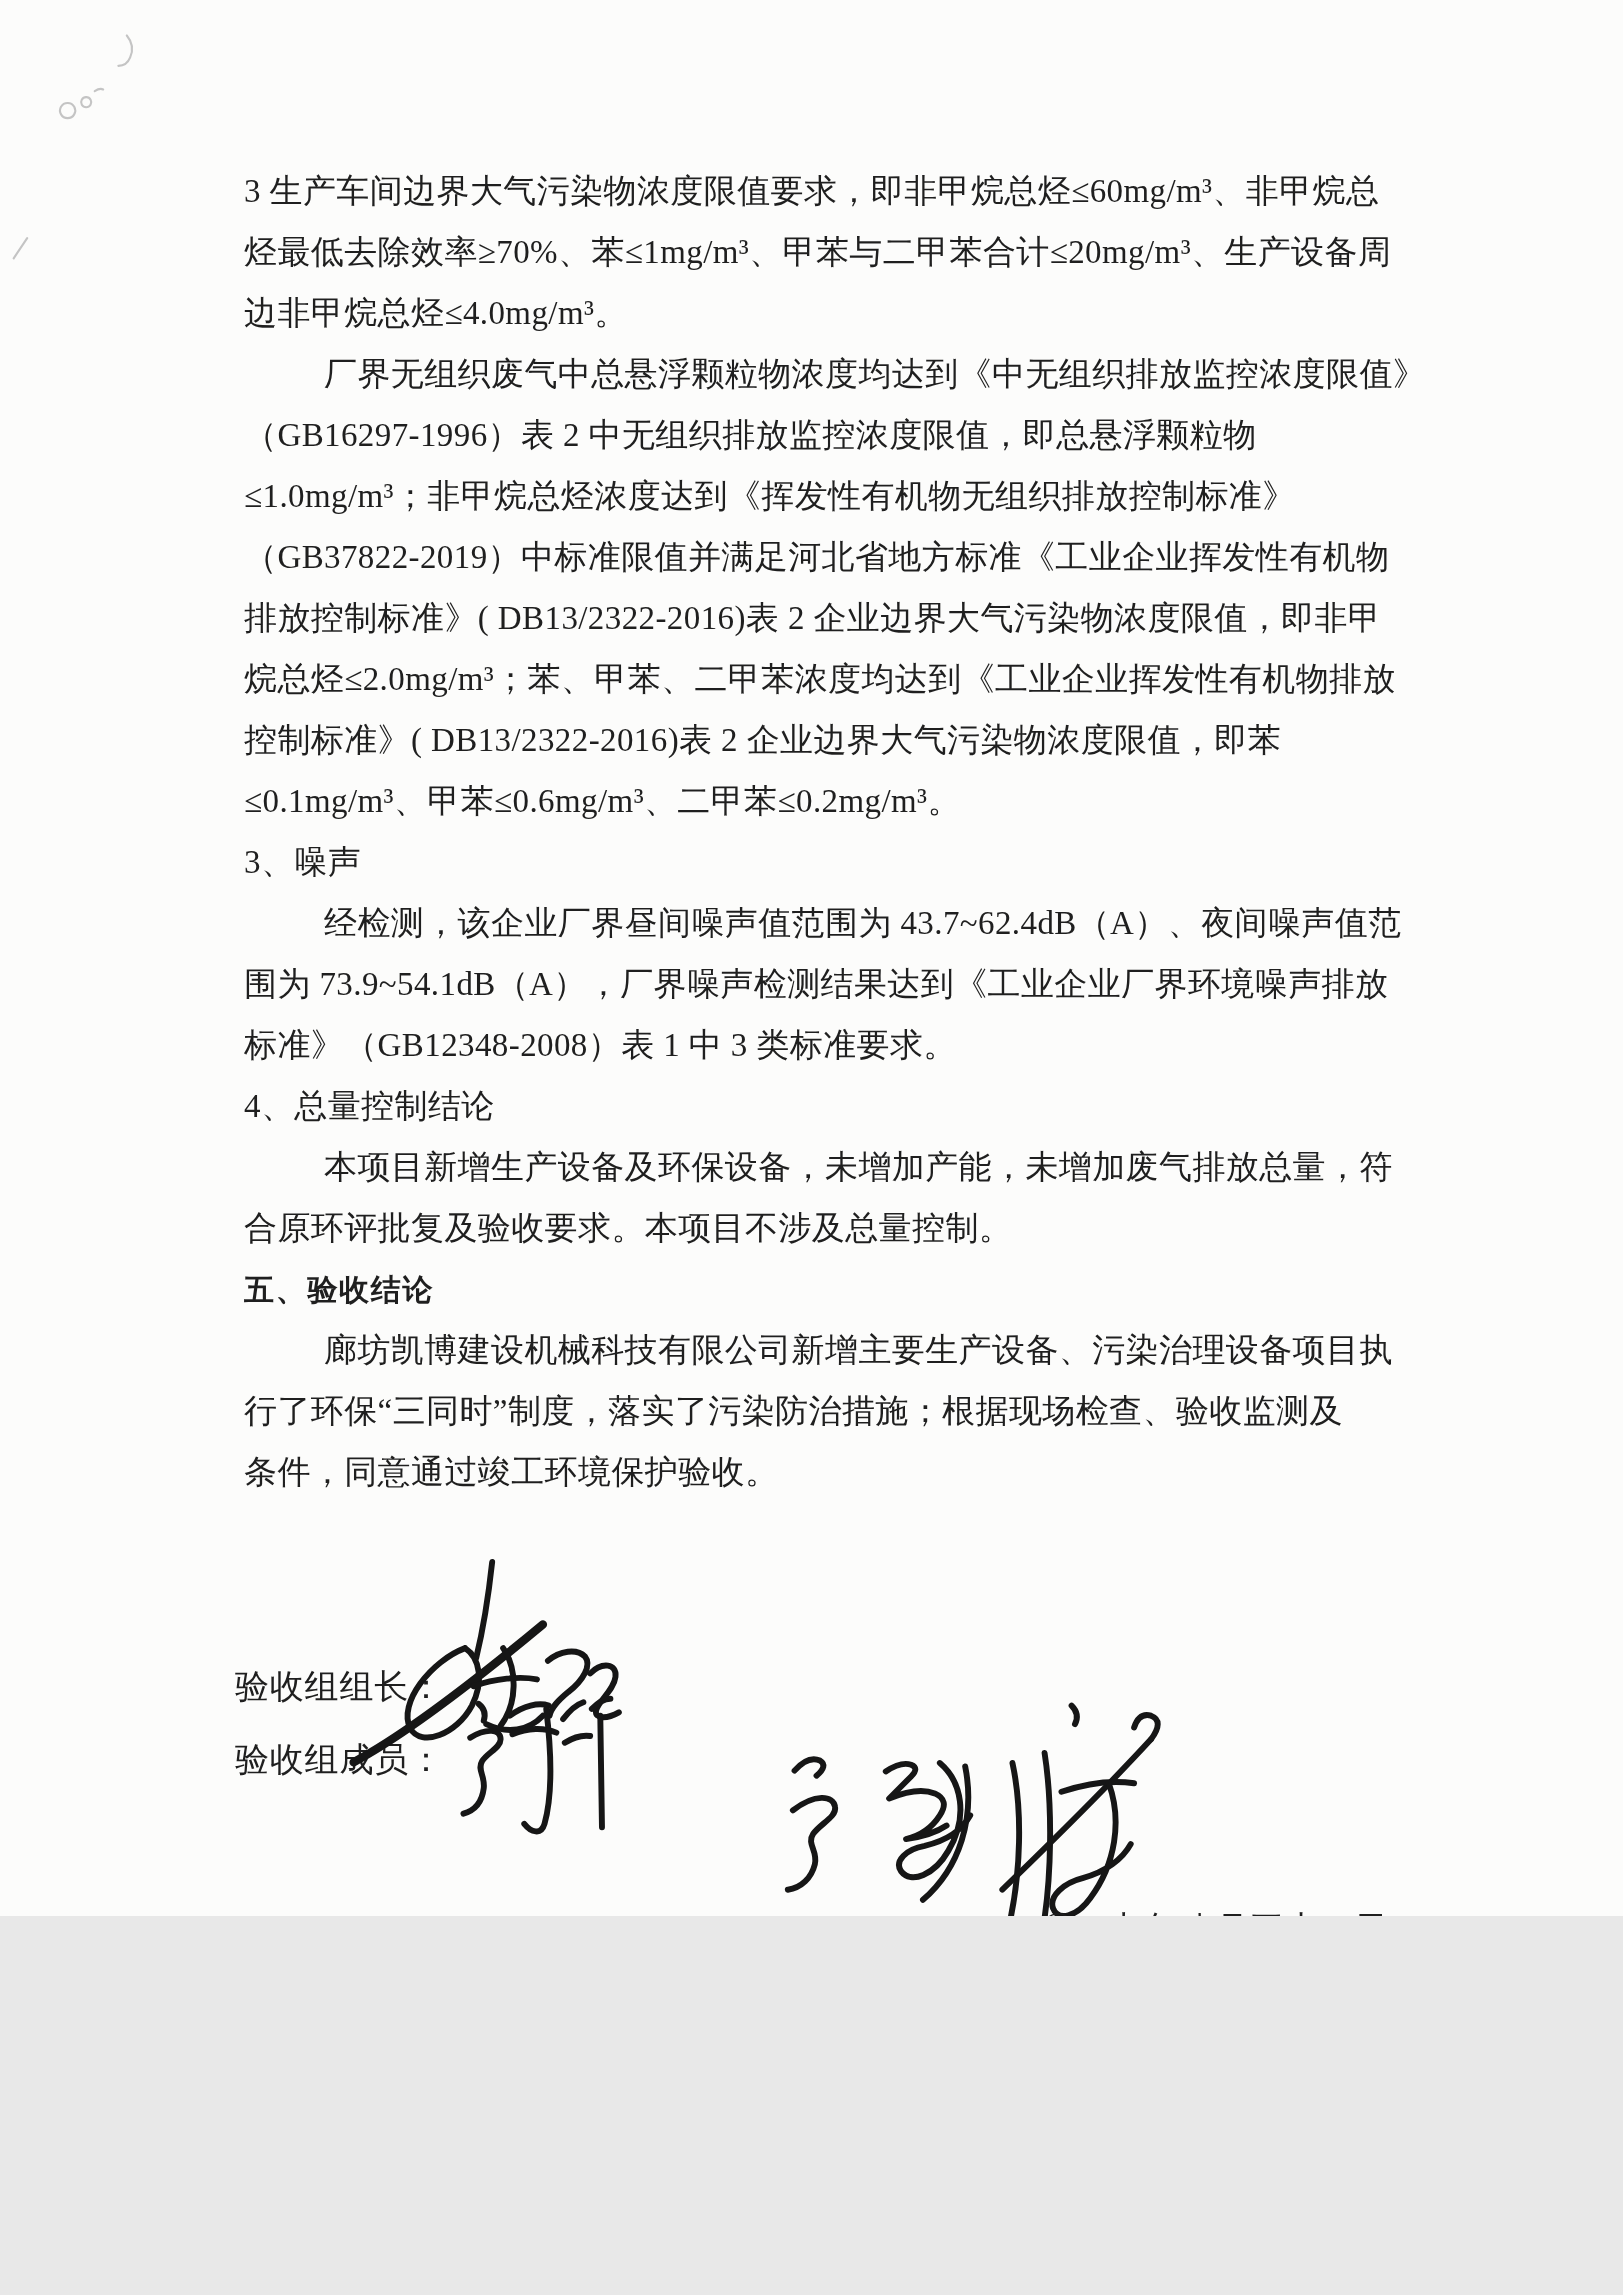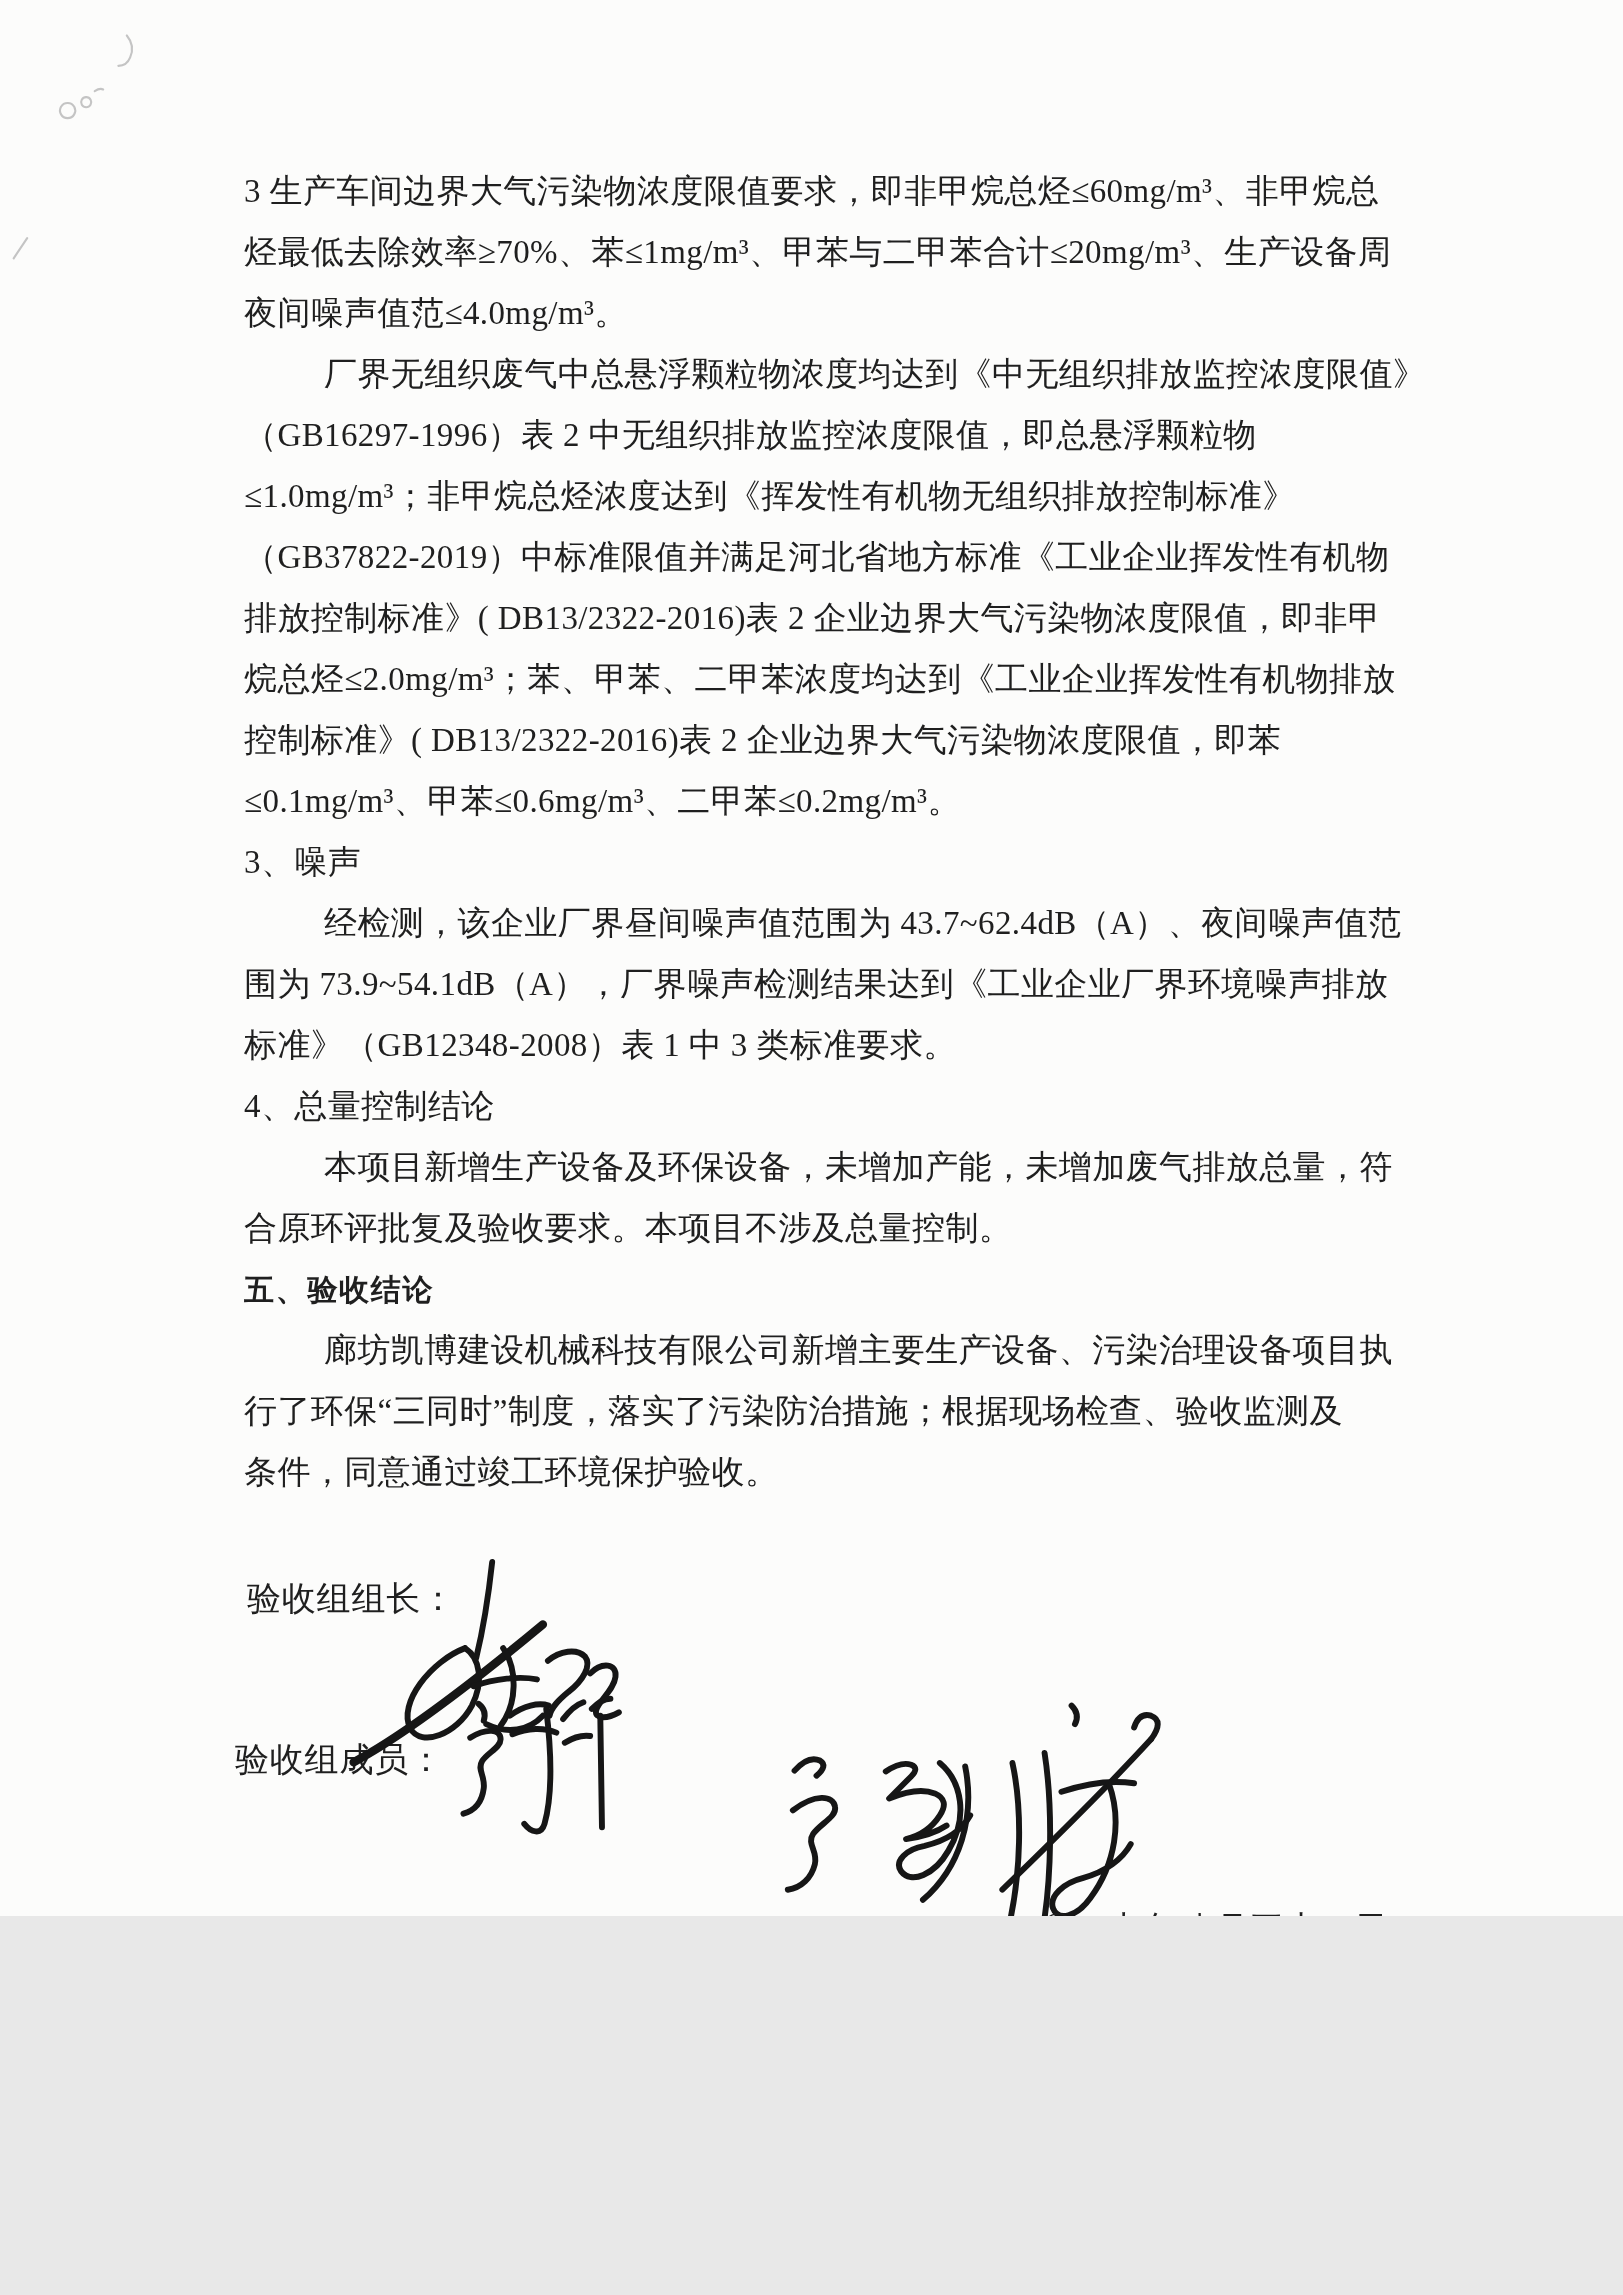--- a/index.html
+++ b/index.html
@@ -22,21 +22,21 @@
   .line.heading {
     font-size:30px; font-weight:bold;
     font-family:"Liberation Sans", sans-serif;
     letter-spacing:1.7px;
   }
   .sig-label {
     position:absolute; left:235px;
     font-size:34px; line-height:1;
     letter-spacing:0.8px; white-space:nowrap;
   }
-  .sig-label.leader { top:1582px;margin-left:12px; }
+  .sig-label.leader { top:1670px; }
   .sig-label.members { top:1743px; }
   .date-line {
     position:absolute; left:1006px; top:1912px;
     font-size:34px; line-height:1; letter-spacing:0.8px; white-space:nowrap;
   }
   .page-number {
     position:absolute; left:788px; top:2050px;
     font-size:30px; line-height:1;
   }
   .signatures-svg { position:absolute; left:338px; top:1513px; }
@@ -55,21 +55,21 @@
     <path class="pencil" d="M 150 42 q 10 12 4 26 q -4 10 -14 10"></path>
     <path class="pencil" d="M 80 122 a 9 9 0 1 1 -0.2 0"></path>
     <path class="pencil" d="M 102 115 a 6 6 0 1 1 -0.2 0"></path>
     <path class="pencil" d="M 112 108 q 6 -4 10 -2"></path>
     <path class="pencil" d="M 16 306 l 16 -24"></path>
   </svg>
 
   <div class="textblock">
     <div class="line">3 生产车间边界大气污染物浓度限值要求，即非甲烷总烃≤60mg/m³、非甲烷总</div>
     <div class="line">烃最低去除效率≥70%、苯≤1mg/m³、甲苯与二甲苯合计≤20mg/m³、生产设备周</div>
-    <div class="line">夜间噪声值范≤4.0mg/m³。</div>
+    <div class="line">边非甲烷总烃≤4.0mg/m³。</div>
     <div class="line indent">厂界无组织废气中总悬浮颗粒物浓度均达到《中无组织排放监控浓度限值》</div>
     <div class="line">（GB16297-1996）表 2 中无组织排放监控浓度限值，即总悬浮颗粒物</div>
     <div class="line">≤1.0mg/m³；非甲烷总烃浓度达到《挥发性有机物无组织排放控制标准》</div>
     <div class="line">（GB37822-2019）中标准限值并满足河北省地方标准《工业企业挥发性有机物</div>
     <div class="line">排放控制标准》( DB13/2322-2016)表 2 企业边界大气污染物浓度限值，即非甲</div>
     <div class="line">烷总烃≤2.0mg/m³；苯、甲苯、二甲苯浓度均达到《工业企业挥发性有机物排放</div>
     <div class="line">控制标准》( DB13/2322-2016)表 2 企业边界大气污染物浓度限值，即苯</div>
     <div class="line">≤0.1mg/m³、甲苯≤0.6mg/m³、二甲苯≤0.2mg/m³。</div>
     <div class="line">3、噪声</div>
     <div class="line indent">经检测，该企业厂界昼间噪声值范围为 43.7~62.4dB（A）、夜间噪声值范</div>

